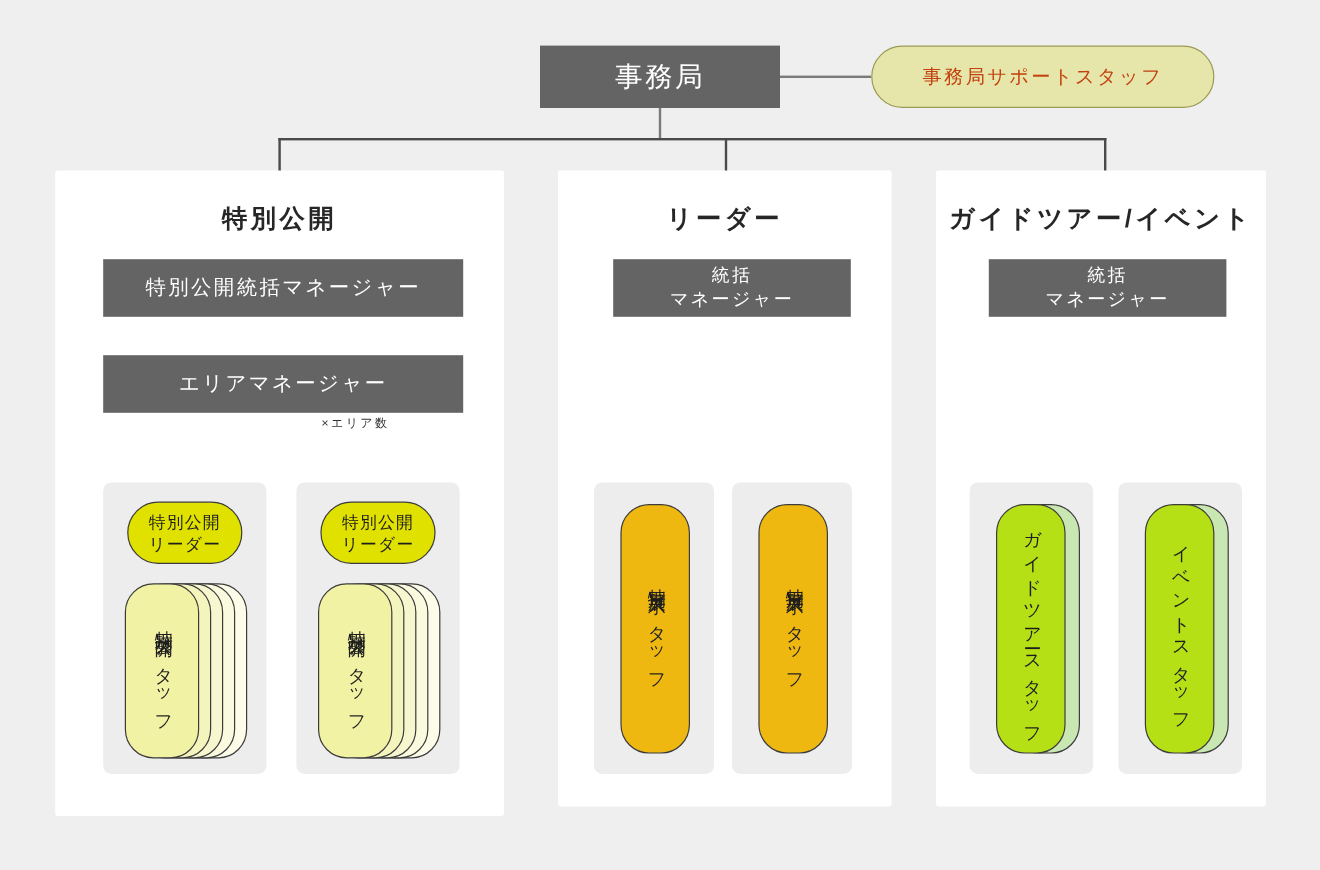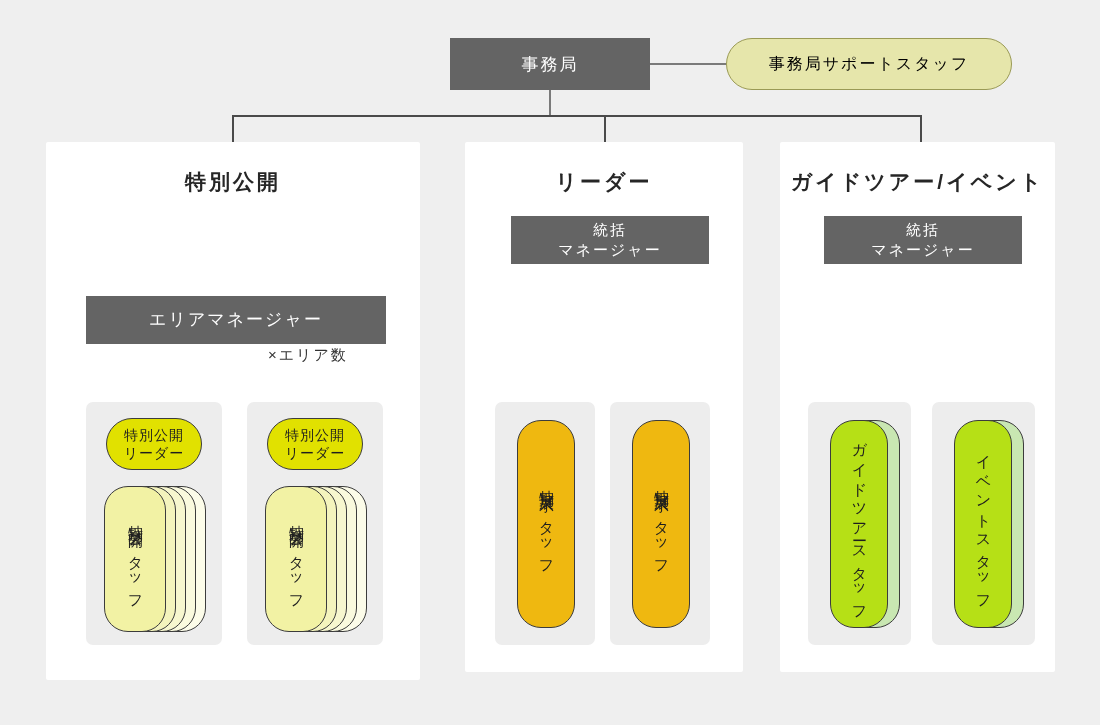--- a/index.html
+++ b/index.html
@@ -9,27 +9,27 @@
     font-family: "Liberation Sans", "DejaVu Sans", sans-serif;
     overflow: hidden;
   }
   #stage { position: relative; width: 1100px; height: 725px; }
 
   
   .jimukyoku {
     position: absolute; left: 450px; top: 38px; width: 200px; height: 52px;
     background: #646464; color: #ffffff;
     display: flex; align-items: center; justify-content: center;
-    font-size: 17px; letter-spacing: 2px; z-index: 4;
+    font-size: 23px; letter-spacing: 2px; z-index: 4;
   }
   .support-pill {
     position: absolute; left: 726px; top: 38px; width: 286px; height: 52px;
     background: #e6e6ab; border: 1.6px solid #9a9a55; border-radius: 26px;
     display: flex; align-items: center; justify-content: center;
-    font-size: 16px; color: #000000; letter-spacing: 2px; z-index: 4;
+    font-size: 16px; color: #c2410c; letter-spacing: 2px; z-index: 4;
   }
 
   
   .ln { position: absolute; background: #7a7a7a; z-index: 1; }
   .ln.v { width: 1.6px; }
   .ln.h { height: 1.6px; }
   .ln-dark { background: #4a4a4a; }
 
   
   .panel {
@@ -52,21 +52,21 @@
     text-align: center; letter-spacing: 2px; line-height: 1.35;
     z-index: 3;
   }
   #mgr-a1 { left: 86px;  top: 216px; width: 300px; height: 48px; font-size: 17px; }
   #mgr-a2 { left: 86px;  top: 296px; width: 300px; height: 48px; font-size: 17px; justify-content: center; }
   #mgr-b  { left: 511px; top: 216px; width: 198px; height: 48px; font-size: 15px; }
   #mgr-c  { left: 824px; top: 216px; width: 198px; height: 48px; font-size: 15px; }
 
   .area-note {
     position: absolute; left: 268px; top: 346px;
-    font-size: 15px; color: #333333; letter-spacing: 2px; z-index: 3;
+    font-size: 10px; color: #333333; letter-spacing: 2px; z-index: 3;
   }
 
   
   .subbox {
     position: absolute; background: #ededed; border-radius: 7px; z-index: 2;
   }
   #sub-a1 { left: 86px;  top: 402px; width: 136px; height: 243px; }
   #sub-a2 { left: 247px; top: 402px; width: 136px; height: 243px; }
   #sub-b1 { left: 495px; top: 402px; width: 100px; height: 243px; }
   #sub-b2 { left: 610px; top: 402px; width: 100px; height: 243px; }
@@ -158,20 +158,23 @@
   <div class="panel" id="panel-a">
     <div class="panel-title">特別公開</div>
   </div>
   <div class="panel" id="panel-b">
     <div class="panel-title">リーダー</div>
   </div>
   <div class="panel" id="panel-c">
     <div class="panel-title">ガイドツアー/イベント</div>
   </div>
 
+  <div class="mgr" id="mgr-a1">
+    <span>特別公開統括マネージャー</span>
+  </div>
   <div class="mgr" id="mgr-a2">
     <span>エリアマネージャー</span>
   </div>
   <div class="area-note">×エリア数</div>
 
   <div class="mgr" id="mgr-b">
     <span>
       <span>統括</span><br>
       <span>マネージャー</span>
     </span>

